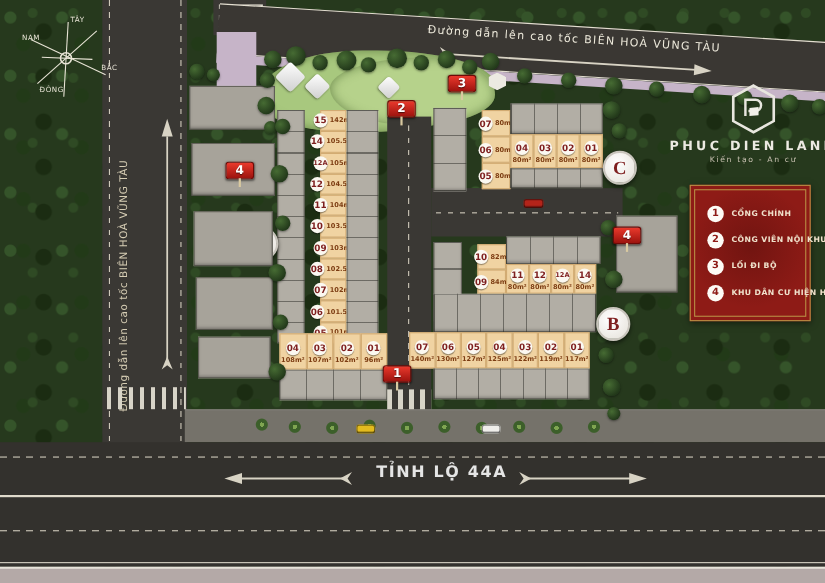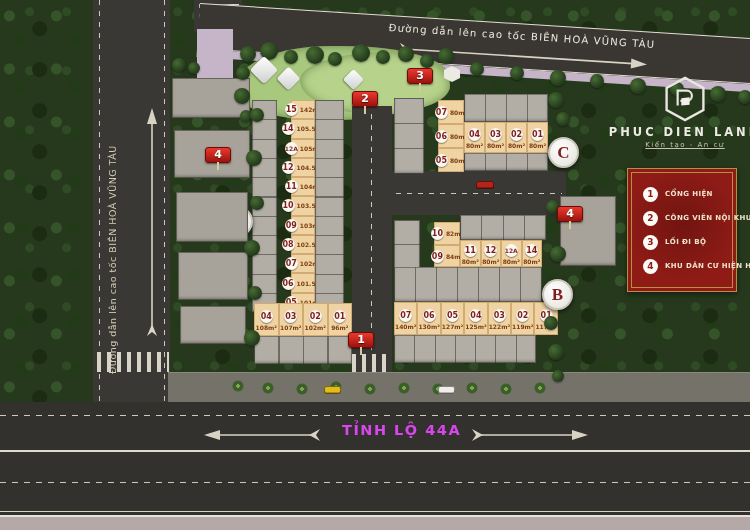--- a/index.html
+++ b/index.html
@@ -41,41 +41,41 @@
   .bottom-road .l1{position:absolute;left:0;right:0;top:13px;height:1px;
     background:repeating-linear-gradient(to right,#cfc9ba 0 6px,rgba(0,0,0,0) 6px 12px);}
   .bottom-road .l2{position:absolute;left:0;right:0;top:48px;height:2px;background:#dfdacb;}
   .bottom-road .l3{position:absolute;left:0;right:0;top:80px;height:1px;
     background:repeating-linear-gradient(to right,#cfc9ba 0 6px,rgba(0,0,0,0) 6px 12px);}
   .bottom-road .l4{position:absolute;left:0;right:0;top:109px;height:1px;background:#d8d3c5;}
   .dest{position:absolute;top:24px;font-size:10px;color:#d6cdb4;letter-spacing:.6px;white-space:nowrap;}
   .dest.w{left:62px;}
   .dest.e{left:580px;font-size:9.5px;}
   .road-name{position:absolute;left:342px;top:20px;font-size:14.5px;font-weight:bold;
-    color:#d946ef;letter-spacing:1.5px;white-space:nowrap;}
+    color:#e5e5e5;letter-spacing:1.5px;white-space:nowrap;}
   .bottom-walk{left:0;top:515px;width:750px;height:15px;background:#b4a9a7;
     box-shadow:inset 0 2px 0 #e7e3da;}
   .zebra{position:absolute;}
   .zebra.zh{background:repeating-linear-gradient(to right,#d8d4c8 0 4px,rgba(0,0,0,0) 4px 10px);}
   .zebra.zv{background:repeating-linear-gradient(to bottom,#d8d4c8 0 4px,rgba(0,0,0,0) 4px 10px);}
   
   .park-blob{background:#a8c87e;border-radius:46% 54% 58% 42%/55% 45% 62% 38%;
     box-shadow:inset 0 0 10px rgba(60,90,35,.6);}
   .park-blob.b2{background:#b6d28b;border-radius:60% 40% 50% 50%/45% 55% 45% 55%;}
   .canopy{position:absolute;background:linear-gradient(135deg,#ffffff,#cfcfcf);
     transform:rotate(45deg);border-radius:3px;box-shadow:0 1px 2px rgba(0,0,0,.45);}
   .gazebo{position:absolute;background:#eceae2;
     clip-path:polygon(50% 0,100% 25%,100% 75%,50% 100%,0 75%,0 25%);box-shadow:0 1px 2px rgba(0,0,0,.4);}
   
   .roofs{position:absolute;background-color:#b2aea5;
     box-shadow:inset 0 0 0 1px rgba(55,55,48,.55), inset 0 -2px 3px rgba(0,0,0,.28), inset 0 1px 0 rgba(255,255,255,.25);}
   .roofs.rh{background-image:repeating-linear-gradient(to bottom,rgba(40,40,35,.5) 0 1px,rgba(0,0,0,0) 1px var(--p,19px));}
   .roofs.rv{background-image:repeating-linear-gradient(to right,rgba(40,40,35,.5) 0 1px,rgba(0,0,0,0) 1px var(--p,20px));}
   .lots-col{position:absolute;display:flex;flex-direction:column;}
-  .lots-row{position:absolute;display:flex;flex-direction:row;}
+  .lots-row{position:absolute;display:flex;flex-direction:row;justify-content:flex-end;}
   .lot{flex:1;display:flex;align-items:center;justify-content:center;
     background:#f0d3a2;border:1px solid #d2ab72;}
   .lot.h{flex-direction:row;gap:2px;margin-left:14px;}
   .lot.v{flex-direction:column;gap:1px;padding-top:2px;}
   .lnum{width:13px;height:13px;border-radius:50%;background:#fbf8f1;color:#7e1f1f;
     font-weight:bold;font-size:8px;display:flex;align-items:center;justify-content:center;
     box-shadow:0 1px 1px rgba(0,0,0,.4);flex:none;}
   .lnum.sm{font-size:6px;}
   .larea{font-size:6px;font-weight:bold;color:#7c3c12;white-space:nowrap;}
   .badge{position:absolute;width:31px;height:31px;border-radius:50%;
@@ -103,21 +103,21 @@
   .legend-inner{position:absolute;inset:3px;border:1px solid #b98e44;
     background:radial-gradient(circle at 50% 45%, rgba(60,8,6,.35), rgba(0,0,0,0) 70%);
     display:flex;flex-direction:column;justify-content:center;gap:9px;padding:6px 0 6px 11px;}
   .legend-item{display:flex;align-items:center;gap:7px;}
   .legend-num{width:15px;height:15px;border-radius:50%;background:#fdfbf6;color:#8e1b16;
     font-size:9px;font-weight:bold;display:flex;align-items:center;justify-content:center;flex:none;}
   .legend-label{font-size:7px;font-weight:bold;color:#f0e2cc;letter-spacing:.4px;white-space:nowrap;}
   .brand{left:618px;top:76px;width:134px;height:88px;display:flex;flex-direction:column;
     align-items:center;z-index:25;}
   .brand-name{margin-top:3px;font-size:11.5px;font-weight:bold;color:#eceae2;letter-spacing:3px;white-space:nowrap;}
-  .brand-tag{margin-top:2px;font-size:7px;color:#c9c2b2;letter-spacing:1.5px;white-space:nowrap;text-decoration:underline;}
+  .brand-tag{margin-top:2px;font-size:7px;color:#c9c2b2;letter-spacing:1.5px;white-space:nowrap;}
   .compass{left:8px;top:6px;width:104px;height:92px;z-index:25;}
   .compass span{position:absolute;font-size:6.5px;color:#e8e4d6;letter-spacing:.5px;}
   svg.arrow{position:absolute;overflow:visible;}
   .top-road svg.arrow{left:200px;top:26px;}
 </style>
 </head>
 <body>
 
 <div class="stage">
 
@@ -354,21 +354,21 @@
       <line x1="10" y1="7" x2="104" y2="7" stroke="#d8d3c4" stroke-width="1.6"></line>
       <polygon points="118,7 102,2 102,12" fill="#d8d3c4"></polygon>
     </svg>
   </div>
   <div class="abs bottom-walk"></div>
 
   <div class="abs legend">
     <div class="legend-inner" id="legendItems">
         <div class="legend-item">
           <span class="legend-num">1</span>
-          <span class="legend-label">CỔNG HIỆN</span>
+          <span class="legend-label">CỔNG CHÍNH</span>
         </div>
         <div class="legend-item">
           <span class="legend-num">2</span>
           <span class="legend-label">CÔNG VIÊN NỘI KHU</span>
         </div>
         <div class="legend-item">
           <span class="legend-num">3</span>
           <span class="legend-label">LỐI ĐI BỘ</span>
         </div>
         <div class="legend-item">
@@ -381,20 +381,35 @@
   <div class="abs brand">
     <svg width="42" height="46" viewBox="0 0 44 50">
       <polygon points="22,2 42,13 42,37 22,48 2,37 2,13" fill="none" stroke="#e8e6df" stroke-width="2.6"></polygon>
       <path d="M14,32 V16 h10 a5,5 0 0 1 0,11 h-7" fill="none" stroke="#e8e6df" stroke-width="2.4"></path>
       <rect x="18" y="26" width="9" height="8" fill="#f2f0ea" transform="skewY(-6)"></rect>
     </svg>
     <div class="brand-name">PHUC DIEN LAND</div>
     <div class="brand-tag">Kiến tạo  -  An cư</div>
   </div>
 
+  <div class="abs compass">
+    <svg width="104" height="92">
+      <g stroke="#e8e4d6" stroke-width="1">
+        <line x1="54" y1="14" x2="50" y2="82"></line>
+        <line x1="20" y1="30" x2="88" y2="62"></line>
+        <line x1="26" y1="70" x2="80" y2="22"></line>
+        <line x1="30" y1="46" x2="76" y2="48"></line>
+      </g>
+      <circle cx="52" cy="47" r="5" fill="none" stroke="#e8e4d6" stroke-width="1.4"></circle>
+    </svg>
+    <span style="left:56px;top:8px">TÂY</span>
+    <span style="left:12px;top:24px">NAM</span>
+    <span style="left:84px;top:52px">BẮC</span>
+    <span style="left:28px;top:72px">ĐÔNG</span>
+  </div>
 
 <div class="marker" style="left: 205px; top: 147px;">4</div>
     <div class="marker" style="left: 352px; top: 91px;">2</div>
     <div class="marker" style="left: 407px; top: 68px;">3</div>
     <div class="marker" style="left: 557px; top: 206px;">4</div>
     <div class="marker" style="left: 348px; top: 332px;">1</div>
     <div class="house" style="left: 172px; top: 78px; width: 78px; height: 40px;"></div>
     <div class="house" style="left: 174px; top: 130px; width: 76px; height: 48px;"></div>
     <div class="house" style="left: 176px; top: 192px; width: 72px; height: 50px;"></div>
     <div class="house" style="left: 178px; top: 252px; width: 70px; height: 48px;"></div>

